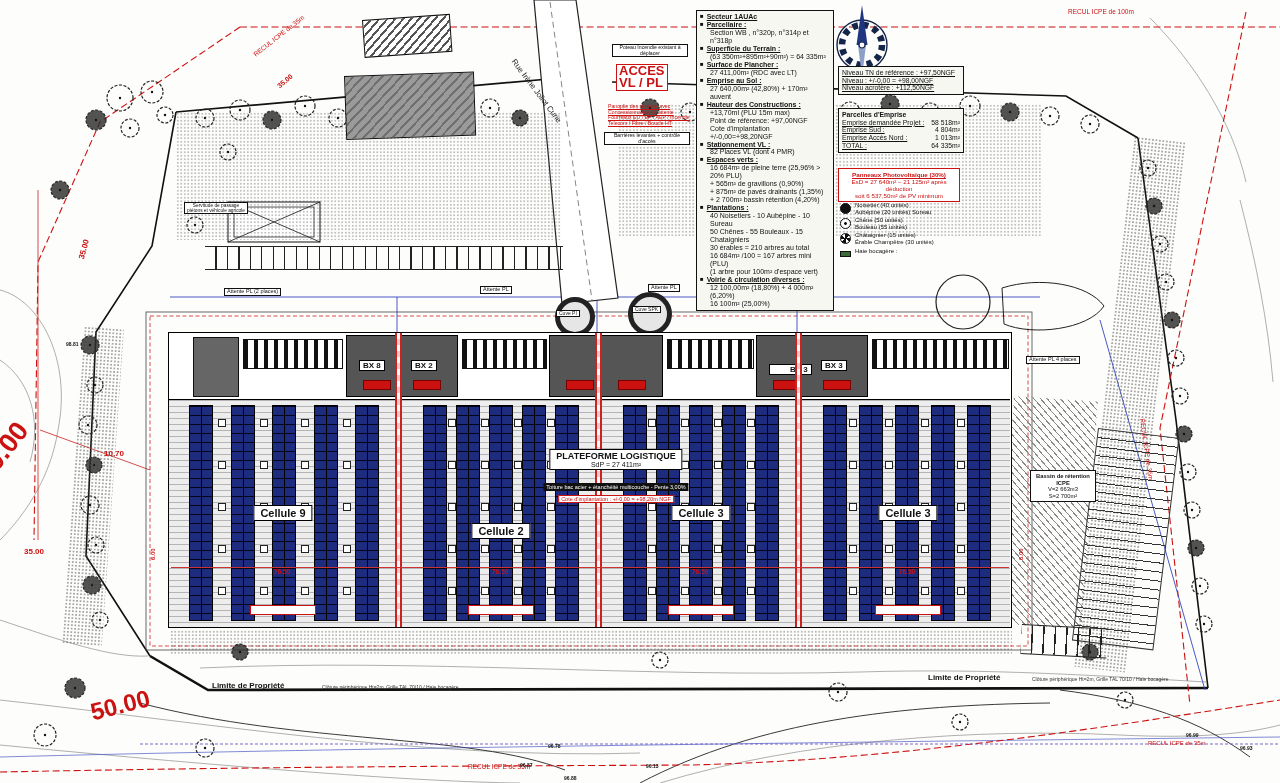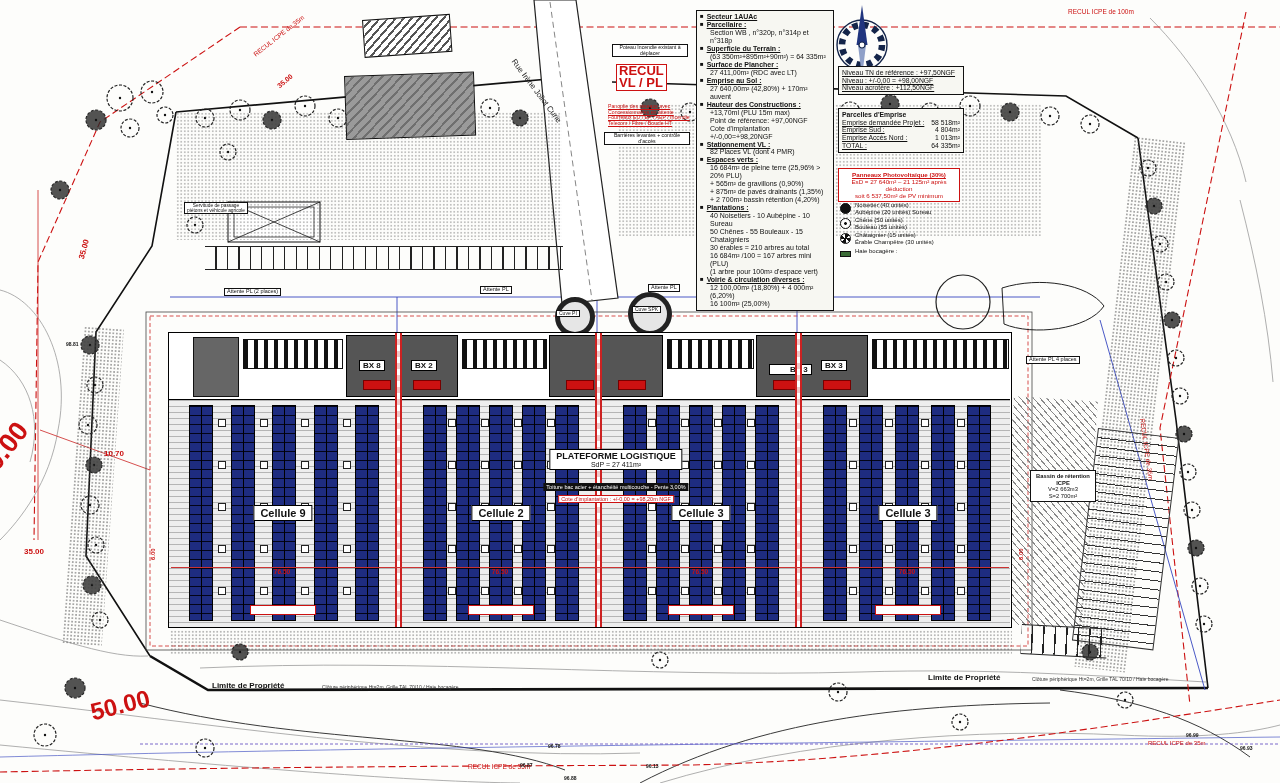--- a/index.html
+++ b/index.html
@@ -506,21 +506,21 @@
       <div class="vent" style="left: 788px; top: 128px;"></div>
       <div class="vent" style="left: 788px; top: 170px;"></div>
       <div class="vent" style="left: 788px; top: 212px;"></div>
       <div class="vent" style="left: 788px; top: 254px;"></div>
       <div class="sep" style="left: 226px;"></div>
       <div class="sep" style="left: 426px;"></div>
       <div class="sep" style="left: 626px;"></div>
       <div class="hline-red" style="position: absolute; left: 2px; right: 2px; top: 234px; border-top: 1px solid rgb(204, 51, 51);"></div>
       <div class="cellbox" style="left: 114px; top: 172px;">Cellule 9</div>
       <div class="redbottom" style="left: 114px; top: 272px;"></div>
-      <div class="cellbox" style="left: 332px; top: 172px; text-align: center;">Cellule 2</div>
+      <div class="cellbox" style="left: 332px; top: 190px; text-align: center;">Cellule 2</div>
       <div class="redbottom" style="left: 332px; top: 272px;"></div>
       <div class="cellbox" style="left: 532px; top: 172px;">Cellule 3</div>
       <div class="redbottom" style="left: 532px; top: 272px;"></div>
       <div class="cellbox" style="left: 739px; top: 172px;">Cellule 3</div>
       <div class="redbottom" style="left: 739px; top: 272px;"></div>
       <div class="platform" style="left: 447px; top: 116px;">
         <div style="font-weight: bold; font-size: 9px;">PLATEFORME LOGISTIQUE</div>
         <div style="font-size: 7px;">SdP = 27 411m²</div>
       </div>
       <div class="blacknote" style="left: 447px; top: 150px;">Toiture bac acier + étanchéité multicouche - Pente 3,00%</div>
@@ -677,21 +677,21 @@
     </div>
 
   <div class="legend" style="left:1030px;top:470px;width:66px;font-size:5.8px;text-align:center;background:#fff">
     <div style="font-weight:bold">Bassin de rétention ICPE</div>
     <div>V=2 663m3</div>
     <div>S=2 700m²</div>
   </div>
 
   <div class="lbl boxed" style="left:612px;top:44px;width:70px;font-size:5.2px;white-space:normal;text-align:center">Poteau Incendie existant à déplacer</div>
   <div class="lbl" style="left:616px;top:64px;font-size:13px;font-weight:bold;color:#c11;line-height:.95;border:1.5px solid #c11;padding:0 2px;background:#fff">
-    <div>RECUL</div>
+    <div>ACCES</div>
     <div>VL / PL</div>
   </div>
   <div class="lbl" id="reseauxBox" style="left:608px;top:104px;font-size:5.2px;color:#c11">
       <div class="uline">Panoplie des réseaux avec</div>
       <div class="uline">Concessionnaires en attente</div>
       <div class="uline">Fourreaux EU / EP / AEP / Incendie</div>
       <div class="uline">Telecom / Fibre / Boucle HT</div>
     </div>
   <div class="lbl boxed" style="left:604px;top:132px;width:80px;font-size:5.2px;white-space:normal;text-align:center">Barrières levantes + contrôle d'accès</div>
   <div class="lbl boxed" style="left:184px;top:202px;width:58px;font-size:4.8px;white-space:normal;text-align:center">Servitude de passage piétons et véhicule agricole</div>

